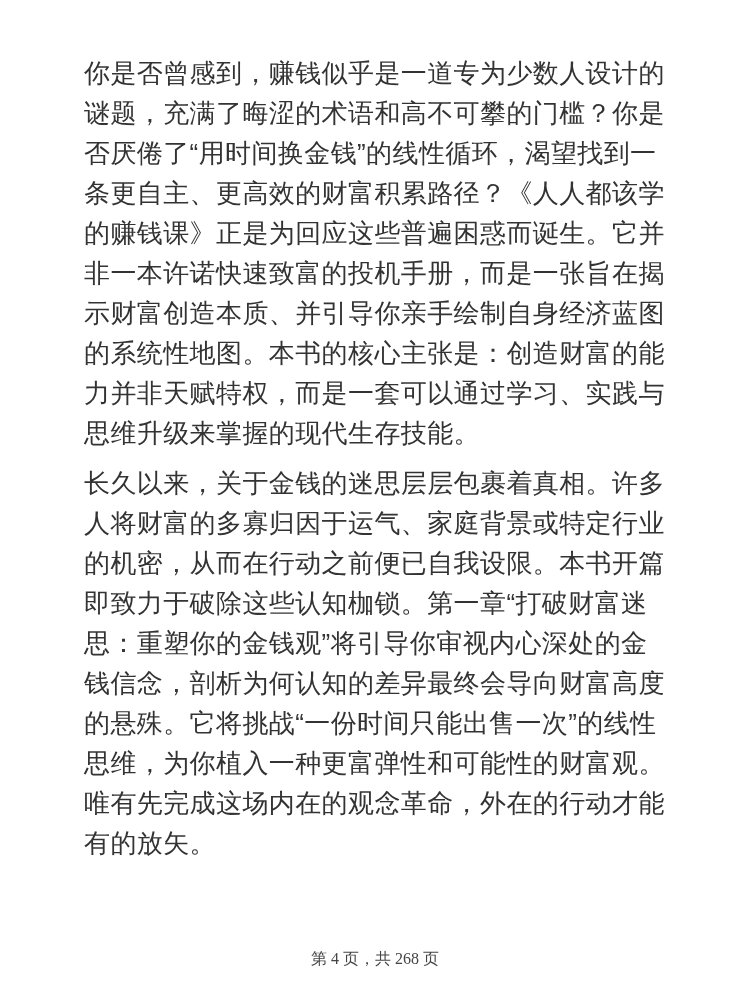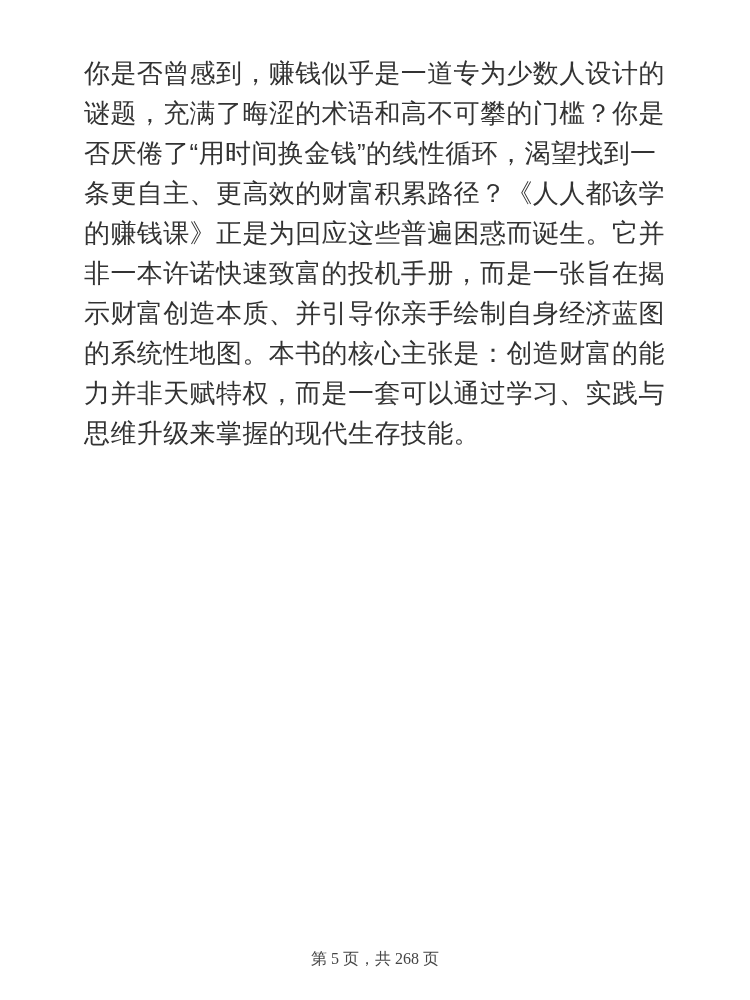--- a/index.html
+++ b/index.html
@@ -50,15 +50,16 @@
     line-height: 22px;
     color: #454545;
   }
 </style>
 </head>
 <body>
 
 <div class="page">
   <div class="content">
     <p>你是否曾感到，赚钱似乎是一道专为少数人设计的谜题，充满了晦涩的术语和高不可攀的门槛？你是否厌倦了“用时间换金钱”的线性循环，渴望找到一条更自主、更高效的财富积累路径？《人人都该学的赚钱课》正是为回应这些普遍困惑而诞生。它并非一本许诺快速致富的投机手册，而是一张旨在揭示财富创造本质、并引导你亲手绘制自身经济蓝图的系统性地图。本书的核心主张是：创造财富的能力并非天赋特权，而是一套可以通过学习、实践与思维升级来掌握的现代生存技能。</p>
+    <p>长久以来，关于金钱的迷思层层包裹着真相。许多人将财富的多寡归因于运气、家庭背景或特定行业的机密，从而在行动之前便已自我设限。本书开篇即致力于破除这些认知枷锁。第一章“打破财富迷思：重塑你的金钱观”将引导你审视内心深处的金钱信念，剖析为何认知的差异最终会导向财富高度的悬殊。它将挑战“一份时间只能出售一次”的线性思维，为你植入一种更富弹性和可能性的财富观。唯有先完成这场内在的观念革命，外在的行动才能有的放矢。</p>
   </div>
-  <div class="footer">第 5 页，共 268 页</div>
+  <div class="footer">第 4 页，共 268 页</div>
 </div>
 
 </body></html>

